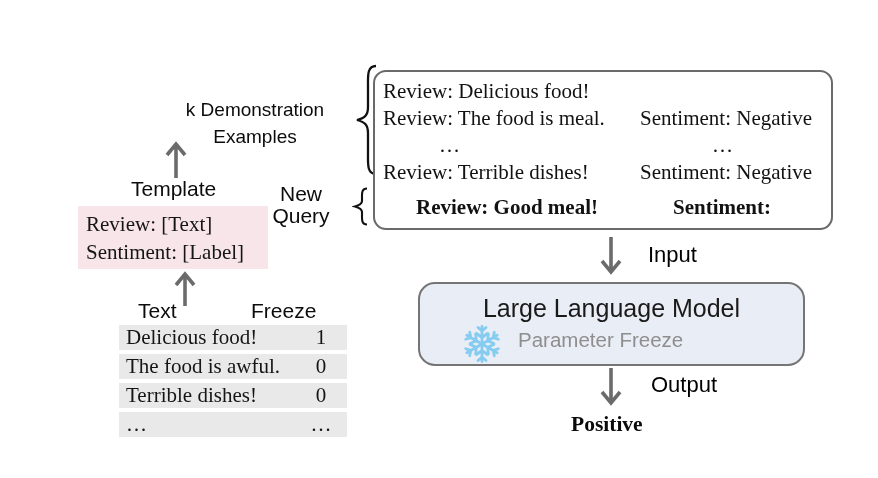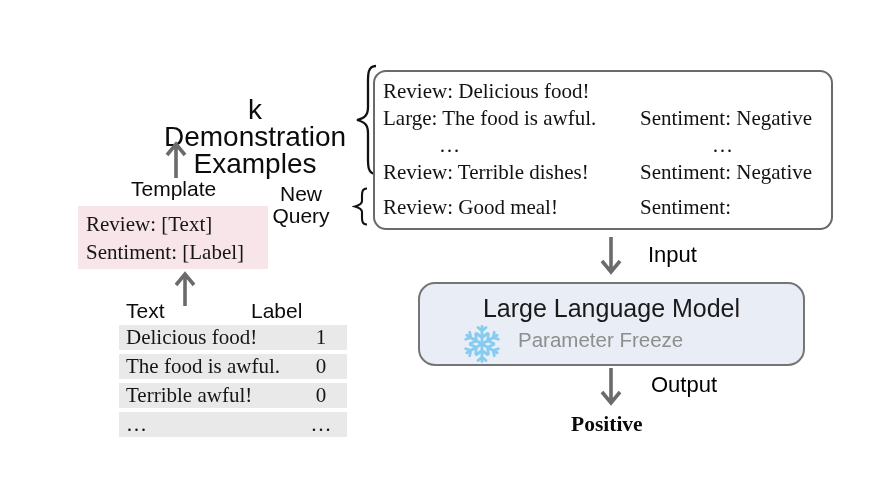--- a/index.html
+++ b/index.html
@@ -4,30 +4,30 @@
 <style>
   html,body { margin:0; padding:0; background:#ffffff; }
   .canvas {
     position:relative; width:878px; height:478px; background:#ffffff;
     font-family:"Liberation Sans", sans-serif; color:#111; overflow:hidden;
   }
   .abs { position:absolute; }
 
   
   .kdemo { left:163px; top:96px; width:184px; text-align:center;
-           font-size:28px; line-height:27px; color:#0c0c0c; }
+           font-size:19px; line-height:27px; color:#0c0c0c; }
   .template-label { left:131px; top:177px; font-size:21px; color:#0c0c0c; }
   .template-box { left:78px; top:206px; width:190px; height:63px;
                   background:#f8e5e9; }
   .template-box .tline { font-family:"Liberation Serif", serif; font-size:21px;
                          line-height:28px; padding-left:8px; padding-top:0; color:#151515; }
   .template-box .tline:first-child { padding-top:4px; }
 
   .col-header { top:299px; font-size:21px; color:#0c0c0c; }
-  .hdr-text  { left:126px; }
+  .hdr-text  { left:138px; }
   .hdr-label { left:251px; }
 
   .dataset { left:85px; top:325px; width:228px; display:flex;
              flex-direction:column; gap:4px;padding-left:34px; }
   .drow { position:relative; height:25px; background:#e9e9e9;
           font-family:"Liberation Serif", serif; font-size:21px; color:#151515;
           display:flex; align-items:center; }
   .drow .dtext  { padding-left:7px; }
   .drow .dlabel { position:absolute; left:184px; width:36px; text-align:center; }
 
@@ -37,21 +37,21 @@
   
   .prompt-box { left:373px; top:70px; width:460px; height:160px;
                 border:2.5px solid #6a6a6a; border-radius:13px;
                 box-sizing:border-box; background:#ffffff; padding-top:6px; }
   .prow { display:flex; height:27px; align-items:center;
           font-family:"Liberation Serif", serif; font-size:21px; color:#121212; }
   .prow .rev  { width:257px; padding-left:8px; white-space:nowrap; }
   .prow .sent { white-space:nowrap; }
   .prow.dots .rev  { padding-left:64px; }
   .prow.dots .sent { padding-left:16px; }
-  .prow.query { font-weight:normal; margin-top:6px; height:30px; }
+  .prow.query { font-weight:bold; margin-top:6px; height:30px;margin-left:33px; }
 
   
   .flow-label { font-size:22px; color:#000000; }
   .input-label  { left:648px; top:242px; }
   .output-label { left:651px; top:372px; }
 
   .llm-box { left:418px; top:282px; width:387px; height:84px;
              border:2.5px solid #757575; border-radius:17px;
              box-sizing:border-box; background:#e9edf5; }
   .llm-title { position:absolute; left:0; top:10px; width:100%;
@@ -81,33 +81,33 @@
   <div class="abs template-box">
     <div class="tline">Review: [Text]</div>
     <div class="tline">Sentiment: [Label]</div>
   </div>
 
   <svg class="abs" style="left:174px; top:271px;" width="22" height="36" viewBox="0 0 22 36">
     <path d="M11 35 L11 4 M2 14 L11 3 L20 14" fill="none" stroke="#6b6b6b" stroke-width="3.6"></path>
   </svg>
 
   <div class="abs col-header hdr-text">Text</div>
-  <div class="abs col-header hdr-label">Label</div>
+  <div class="abs col-header hdr-label">Freeze</div>
 
   <div class="abs dataset">
     <div class="drow">
       <span class="dtext">Delicious food!</span>
       <span class="dlabel">1</span>
     </div>
     <div class="drow">
       <span class="dtext">The food is awful.</span>
       <span class="dlabel">0</span>
     </div>
     <div class="drow">
-      <span class="dtext">Terrible awful!</span>
+      <span class="dtext">Terrible dishes!</span>
       <span class="dlabel">0</span>
     </div>
     <div class="drow">
       <span class="dtext">…</span>
       <span class="dlabel">…</span>
     </div>
   </div>
 
   <div class="abs newquery">New Query</div>
 
@@ -117,21 +117,21 @@
 
   <svg class="abs" style="left:352px; top:187px;" width="17" height="39" viewBox="0 0 17 39">
     <path d="M15 1.5 C9.5 1.5 10 6.5 10 10 L10 14 C10 16.8 8 18.2 3 19.5 C8 20.8 10 22.2 10 25 L10 29 C10 32.5 9.5 37.5 15 37.5" fill="none" stroke="#111" stroke-width="2.1"></path>
   </svg>
 
   <div class="abs prompt-box">
     <div class="prow">
       <span class="rev">Review: Delicious food!</span>
     </div>
     <div class="prow">
-      <span class="rev">Large: The food is awful.</span>
+      <span class="rev">Review: The food is meal.</span>
       <span class="sent">Sentiment: Negative</span>
     </div>
     <div class="prow dots">
       <span class="rev">…</span>
       <span class="sent">…</span>
     </div>
     <div class="prow">
       <span class="rev">Review: Terrible dishes!</span>
       <span class="sent">Sentiment: Negative</span>
     </div>

